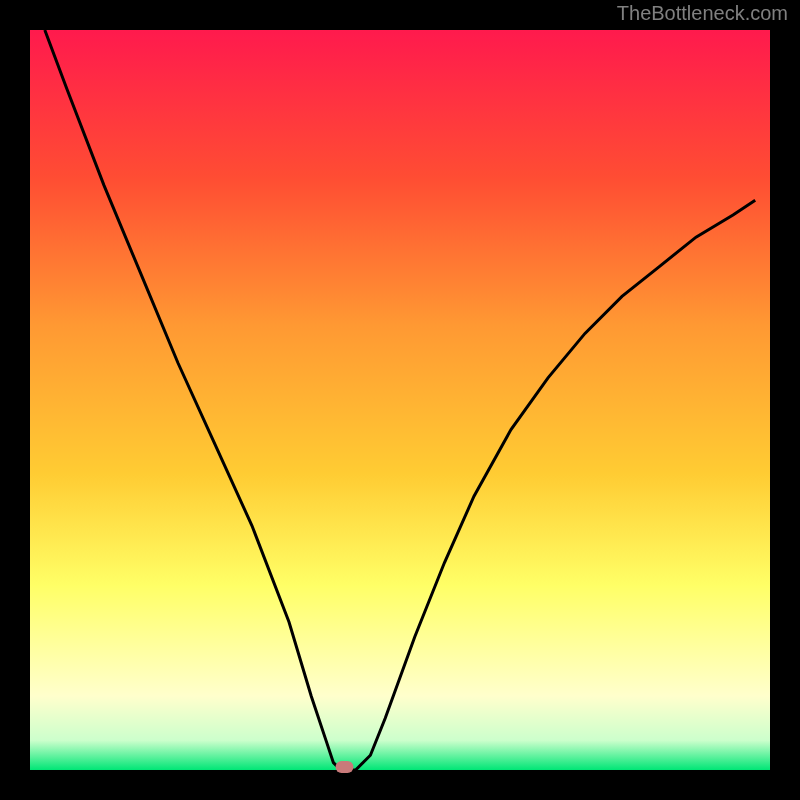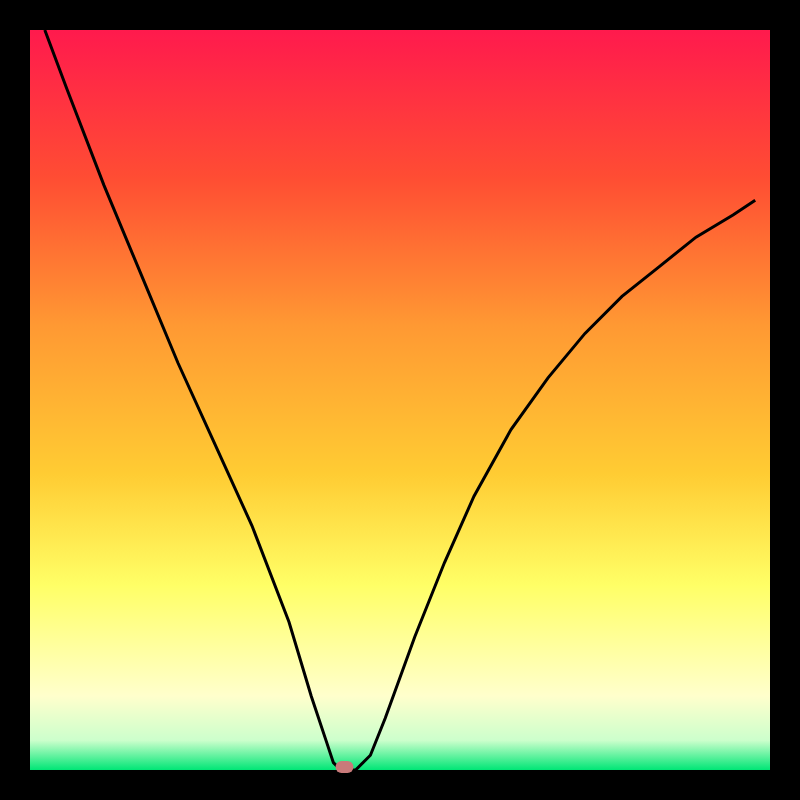--- a/index.html
+++ b/index.html
@@ -23,20 +23,21 @@
     z-index: 10;
   }
   svg {
     display: block;
   }
 </style>
 </head>
 <body>
 
 <div class="chart-container">
+  <div class="watermark">TheBottleneck.com</div>
   <svg id="chart-svg" width="800" height="800" viewBox="0 0 800 800">
     <defs>
       <linearGradient id="bg-gradient" x1="0%" y1="0%" x2="0%" y2="100%">
       <stop offset="0%" stop-color="#ff1a4d"></stop>
           <stop offset="20%" stop-color="#ff4d33"></stop>
           <stop offset="40%" stop-color="#ff9933"></stop>
           <stop offset="60%" stop-color="#ffcc33"></stop>
           <stop offset="75%" stop-color="#ffff66"></stop>
           <stop offset="90%" stop-color="#ffffcc"></stop>
           <stop offset="96%" stop-color="#ccffcc"></stop>

